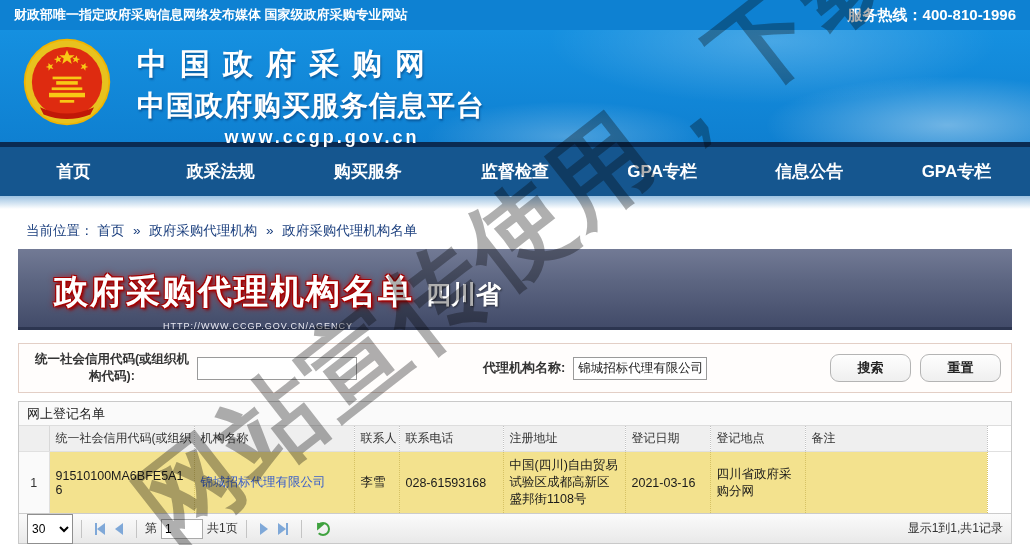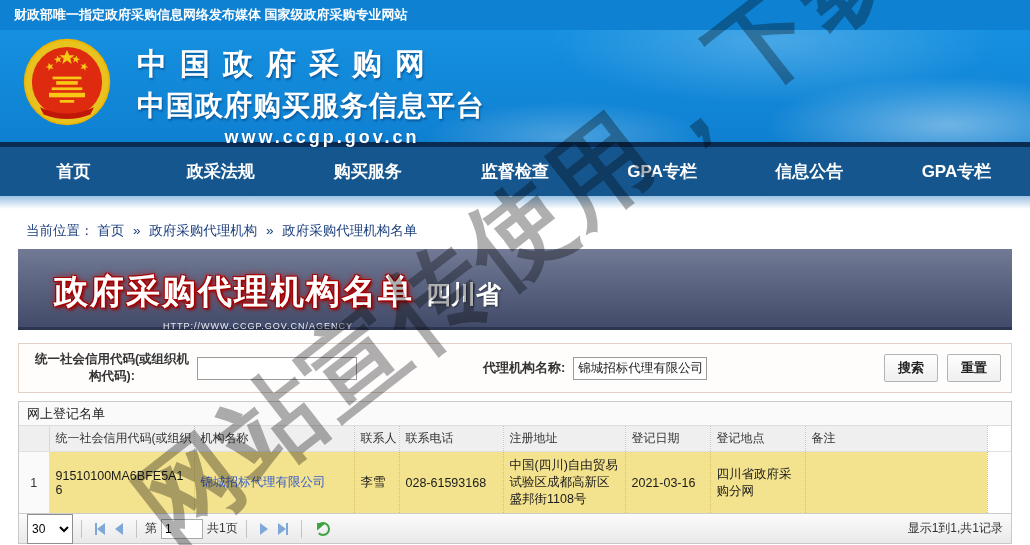--- a/index.html
+++ b/index.html
@@ -82,23 +82,23 @@
   }
   .field-input {
     height:23px; border:1px solid #9a9a9a; background:#fff; font-size:12.5px;
     padding:0 4px; color:#222;
   }
   .code-input { width:160px; margin-left:6px; }
   .name-label { margin-left:126px; font-weight:bold; font-size:13px; color:#333; white-space:nowrap; }
   .name-input { width:134px; margin-left:8px; }
   .btn-group { margin-left:auto; display:flex; gap:9px; margin-right:4px; }
   .btn {
-    width:54px; height:28px; font-size:13px; font-weight:bold; color:#222;
+    width:81px; height:28px; font-size:13px; font-weight:bold; color:#222;
     background:linear-gradient(180deg,#fefefe,#efefef);
-    border:1px solid #b4b4b4; border-radius:2px; cursor:pointer;
+    border:1px solid #b4b4b4; border-radius:9px; cursor:pointer;
     font-family:"Liberation Sans","DejaVu Sans",sans-serif;
   }
   
   .list-panel { margin:8px 18px 0; border:1px solid #c9c9c9; }
   .section-bar {
     height:24px; line-height:24px; padding:0 8px; font-size:13px; color:#222;
     background:#fafafa; border-bottom:1px solid #ddd;
   }
   table.grid { width:100%; border-collapse:collapse; table-layout:fixed; }
   .grid th {
@@ -147,20 +147,21 @@
     font-size:100px; font-weight:bold; letter-spacing:4px; white-space:nowrap;
     color:rgba(110,110,110,.55); mix-blend-mode:multiply; pointer-events:none;
     line-height:1.4;
   }
 </style>
 </head>
 <body>
 
 <div class="topbar">
   <span>财政部唯一指定政府采购信息网络发布媒体 国家级政府采购专业网站</span>
+  <span class="hotline">服务热线：400-810-1996</span>
 </div>
 
 <div class="header">
   <span class="emblem">
     <svg width="90" height="92" viewBox="0 0 100 100">
       <defs>
         <path id="star" d="M0,-5 L1.47,-1.55 5,-1.55 2.15,0.6 3.09,4.05 0,1.9 -3.09,4.05 -2.15,0.6 -5,-1.55 -1.47,-1.55 Z" fill="#f8c815"></path>
       </defs>
       <circle cx="50" cy="50" r="48" fill="#f0b400"></circle>
       <circle cx="50" cy="50" r="46" fill="#e8c21e"></circle>

